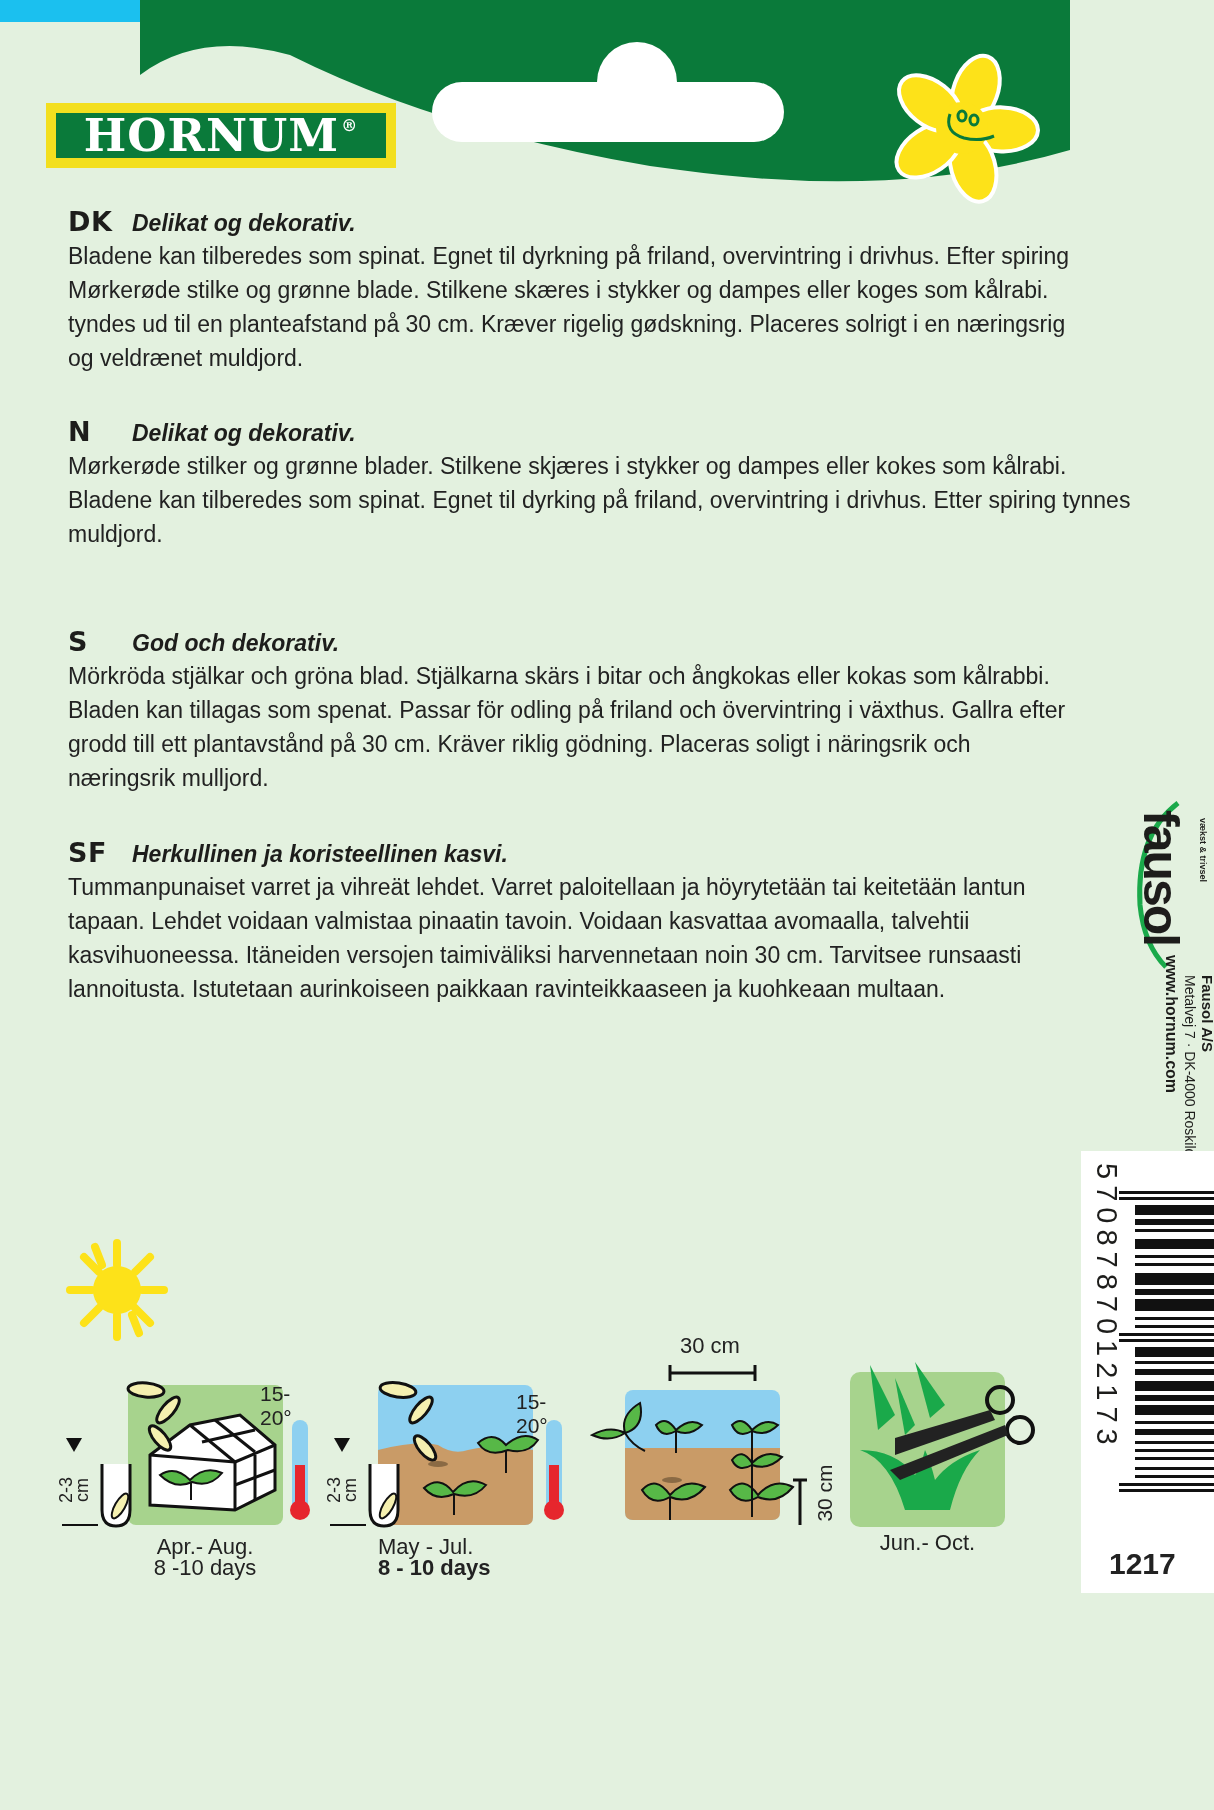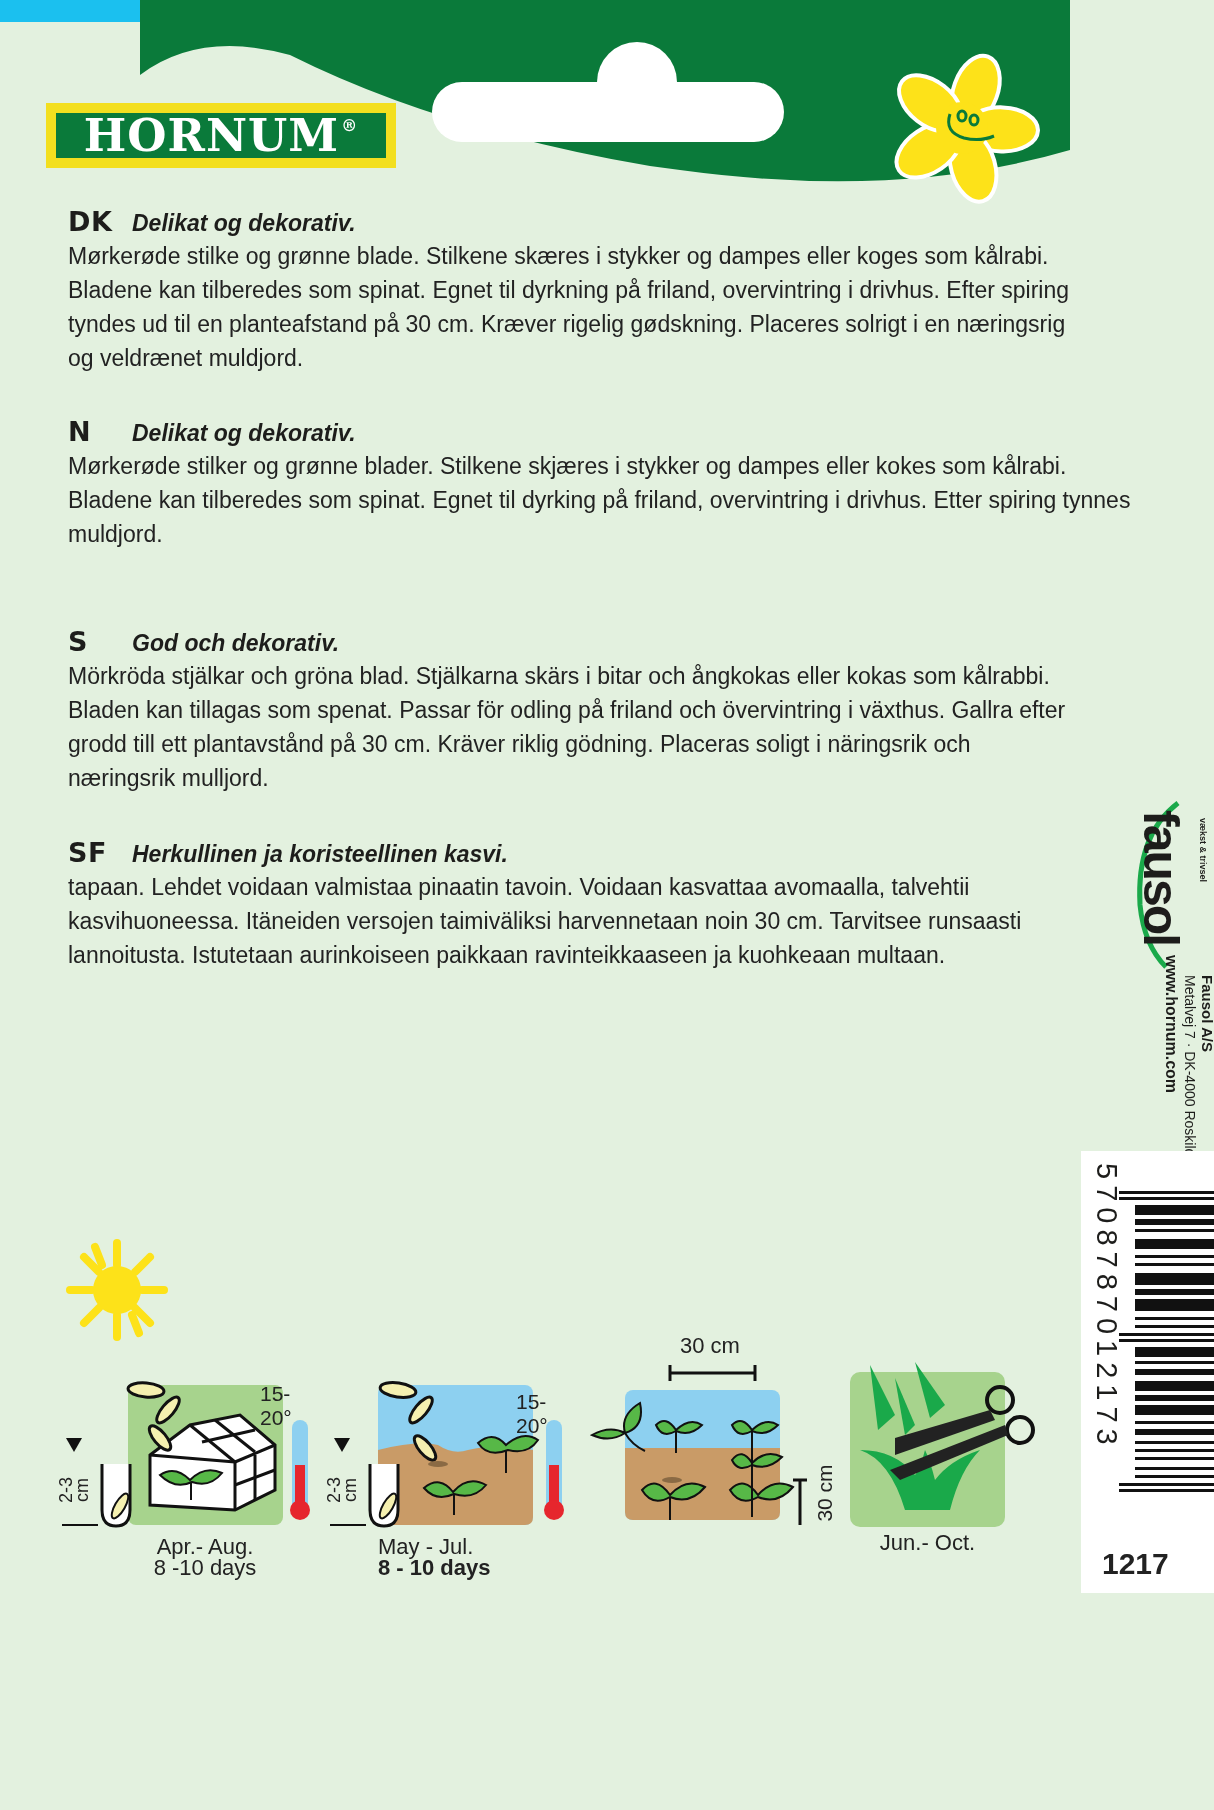--- a/index.html
+++ b/index.html
@@ -41,21 +41,21 @@
   .side-brand { left:1120px; top:790px; width:100px; height:360px; }
   .rot {
     position:absolute; transform-origin:left top; transform:rotate(90deg);
     white-space:nowrap;
   }
   .barcode-panel {
     left:1081px; top:1151px; width:133px; height:442px; background:#ffffff;
   }
   .bars { position:absolute; left:38px; top:40px; width:95px; height:315px; }
   .item-number {
-    position:absolute; left:21px; bottom:12px; font-size:30px; font-weight:bold;
+    position:absolute; left:28px; bottom:12px; font-size:30px; font-weight:bold;
     color:#222;
   }
 
   
   .illus { position:absolute; }
   .cap { position:absolute; font-size:22px; line-height:22px; text-align:center; color:#222; }
   .temp { position:absolute; font-size:21px; color:#222; }
   .depth { position:absolute; font-size:18px; color:#222; transform:rotate(-90deg); transform-origin:center; line-height:16px; text-align:center; }
 </style>
 </head>
@@ -94,22 +94,22 @@
     <path d="M70,64 Q64,82 84,88 Q100,92 114,86"></path>
   </g>
 </svg>
 
 <div class="abs section" style="top:205px;">
   <div class="head">
     <span class="code">DK</span>
     <span class="tagline">Delikat og dekorativ.</span>
   </div>
   <p class="body">
+    <span>Bladene kan tilberedes som spinat. Egnet til dyrkning på friland, overvintring i drivhus. Efter spiring</span>
     <span>Mørkerøde stilke og grønne blade. Stilkene skæres i stykker og dampes eller koges som kålrabi.</span>
-    <span>Bladene kan tilberedes som spinat. Egnet til dyrkning på friland, overvintring i drivhus. Efter spiring</span>
     <span>tyndes ud til en planteafstand på 30 cm. Kræver rigelig gødskning.  Placeres solrigt i en næringsrig</span>
     <span>og veldrænet muldjord.</span>
   </p>
 </div>
 
 <div class="abs section" style="top:415px;">
   <div class="head">
     <span class="code">N</span>
     <span class="tagline">Delikat og dekorativ.</span>
   </div>
@@ -132,20 +132,21 @@
     <span>næringsrik mulljord.</span>
   </p>
 </div>
 
 <div class="abs section" style="top:836px;">
   <div class="head">
     <span class="code">SF</span>
     <span class="tagline">Herkullinen ja koristeellinen kasvi.</span>
   </div>
   <p class="body">
+    <span>Tummanpunaiset varret ja vihreät lehdet. Varret paloitellaan ja höyrytetään tai keitetään lantun</span>
     <span>tapaan. Lehdet voidaan valmistaa pinaatin tavoin. Voidaan kasvattaa avomaalla, talvehtii</span>
     <span>kasvihuoneessa. Itäneiden versojen taimiväliksi harvennetaan noin 30 cm. Tarvitsee runsaasti</span>
     <span>lannoitusta. Istutetaan aurinkoiseen paikkaan ravinteikkaaseen ja kuohkeaan multaan.</span>
   </p>
 </div>
 
 <div class="abs side-brand">
   <svg style="position:absolute;left:6px;top:5px;" width="70" height="180" viewBox="0 0 70 180">
     <path d="M52,8 Q10,40 14,110 Q18,150 40,172" fill="none" stroke="#1aa94a" stroke-width="5"></path>
   </svg>

